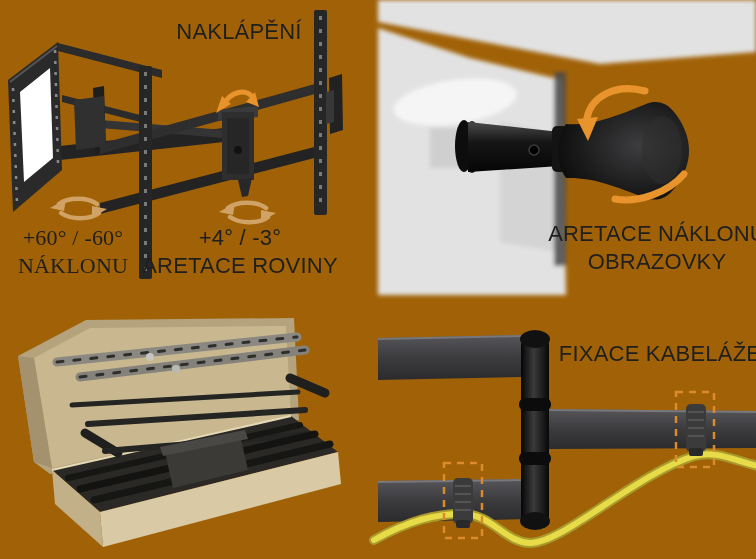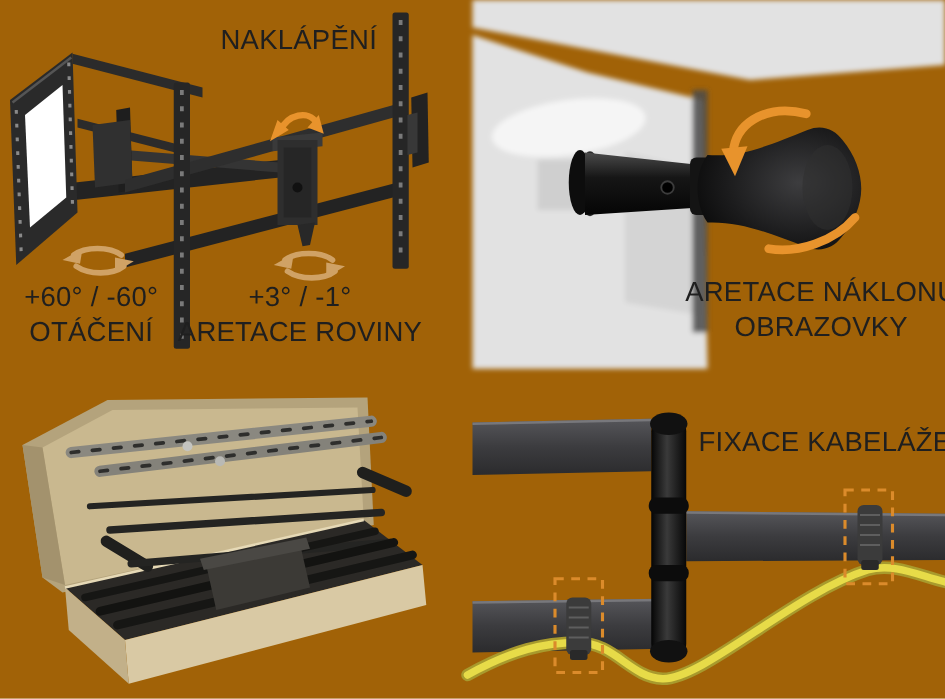--- a/index.html
+++ b/index.html
@@ -207,27 +207,27 @@
     </g>
     <rect x="444" y="463" width="38" height="75" fill="none" stroke-width="2.5" stroke-dasharray="7 6" stroke="#DB8B2B"></rect>
     <rect x="676" y="392" width="38" height="75" fill="none" stroke-width="2.5" stroke-dasharray="7 6" stroke="#DB8B2B"></rect>
   </g>
 </svg>
 
   <div class="label" style="left:239px;top:18px;">
     <div>NAKLÁPĚNÍ</div>
   </div>
 
-  <div class="label" style="left:73px;top:224px;">
+  <div class="label" style="left:73px;top:224px;font-family:Liberation Serif, serif;">
     <div>+60° / -60°</div>
-    <div>OTÁČENÍ</div>
+    <div>NÁKLONU</div>
   </div>
 
   <div class="label" style="left:240px;top:224px;">
-    <div>+3° / -1°</div>
+    <div>+4° / -3°</div>
     <div>ARETACE ROVINY</div>
   </div>
 
   <div class="label" style="left:657px;top:220px;">
     <div>ARETACE NÁKLONU</div>
     <div>OBRAZOVKY</div>
   </div>
 
   <div class="label" style="left:660px;top:340px;">
     <div>FIXACE KABELÁŽE</div>

